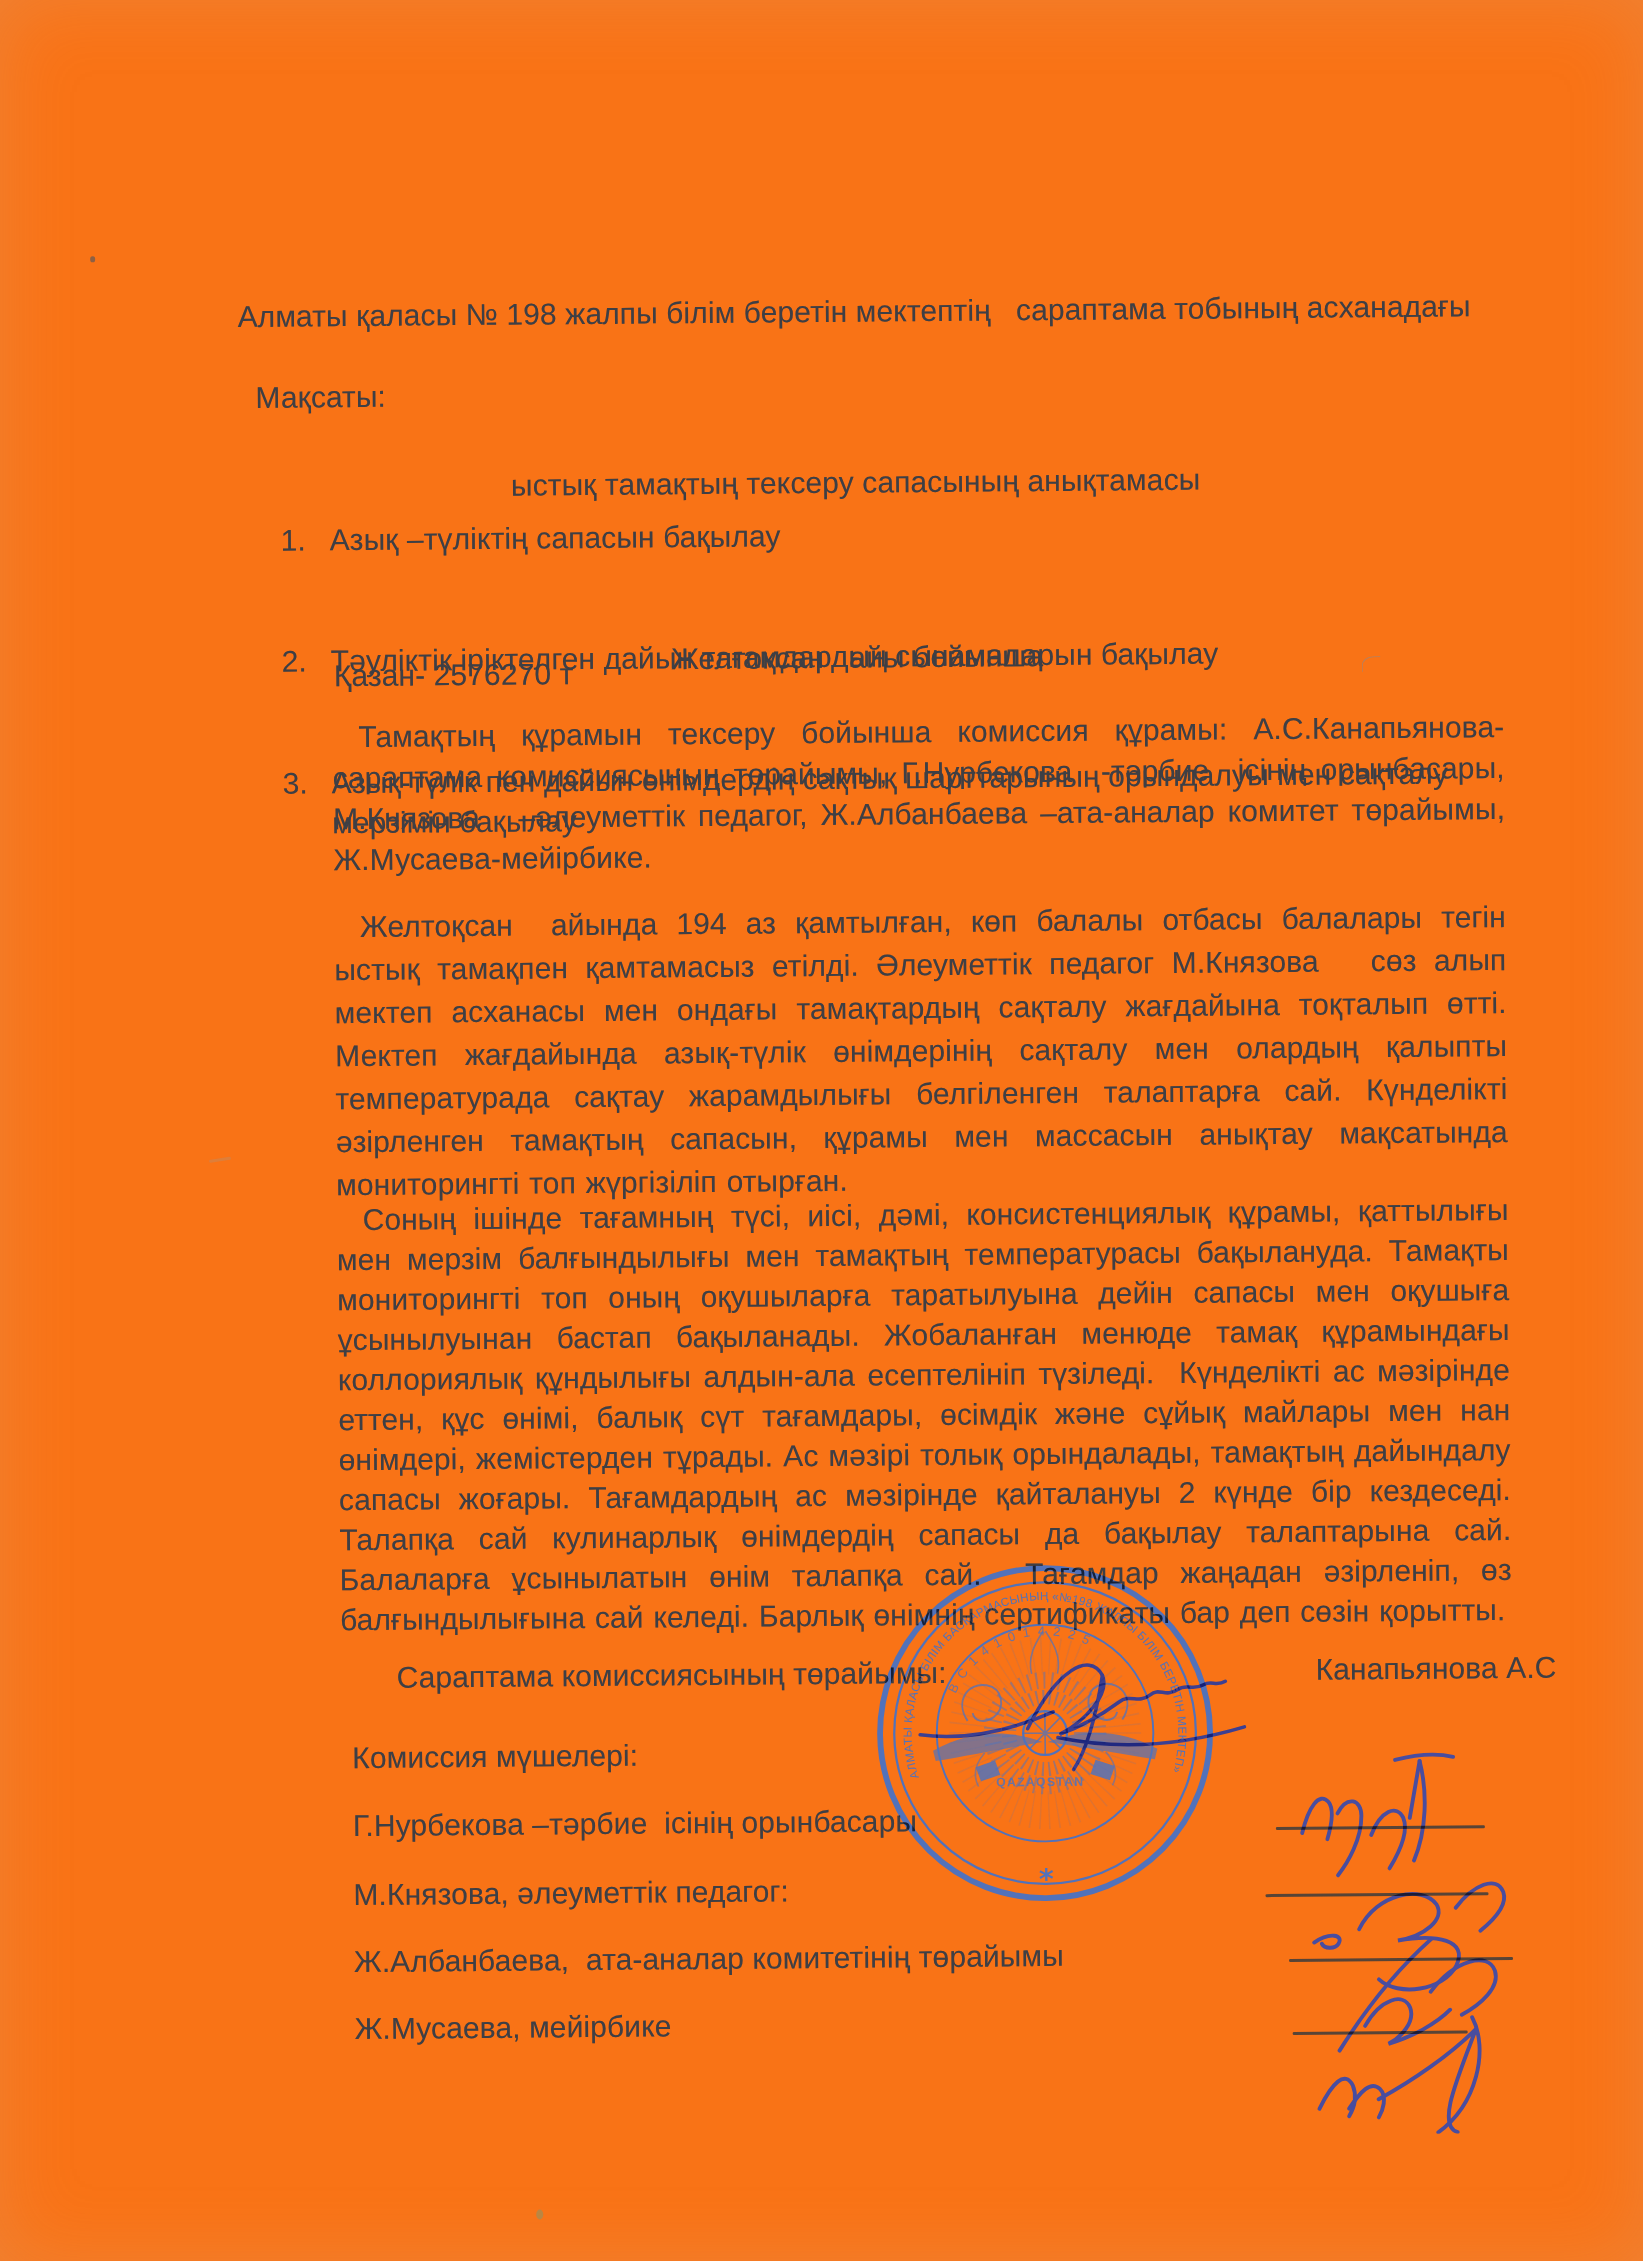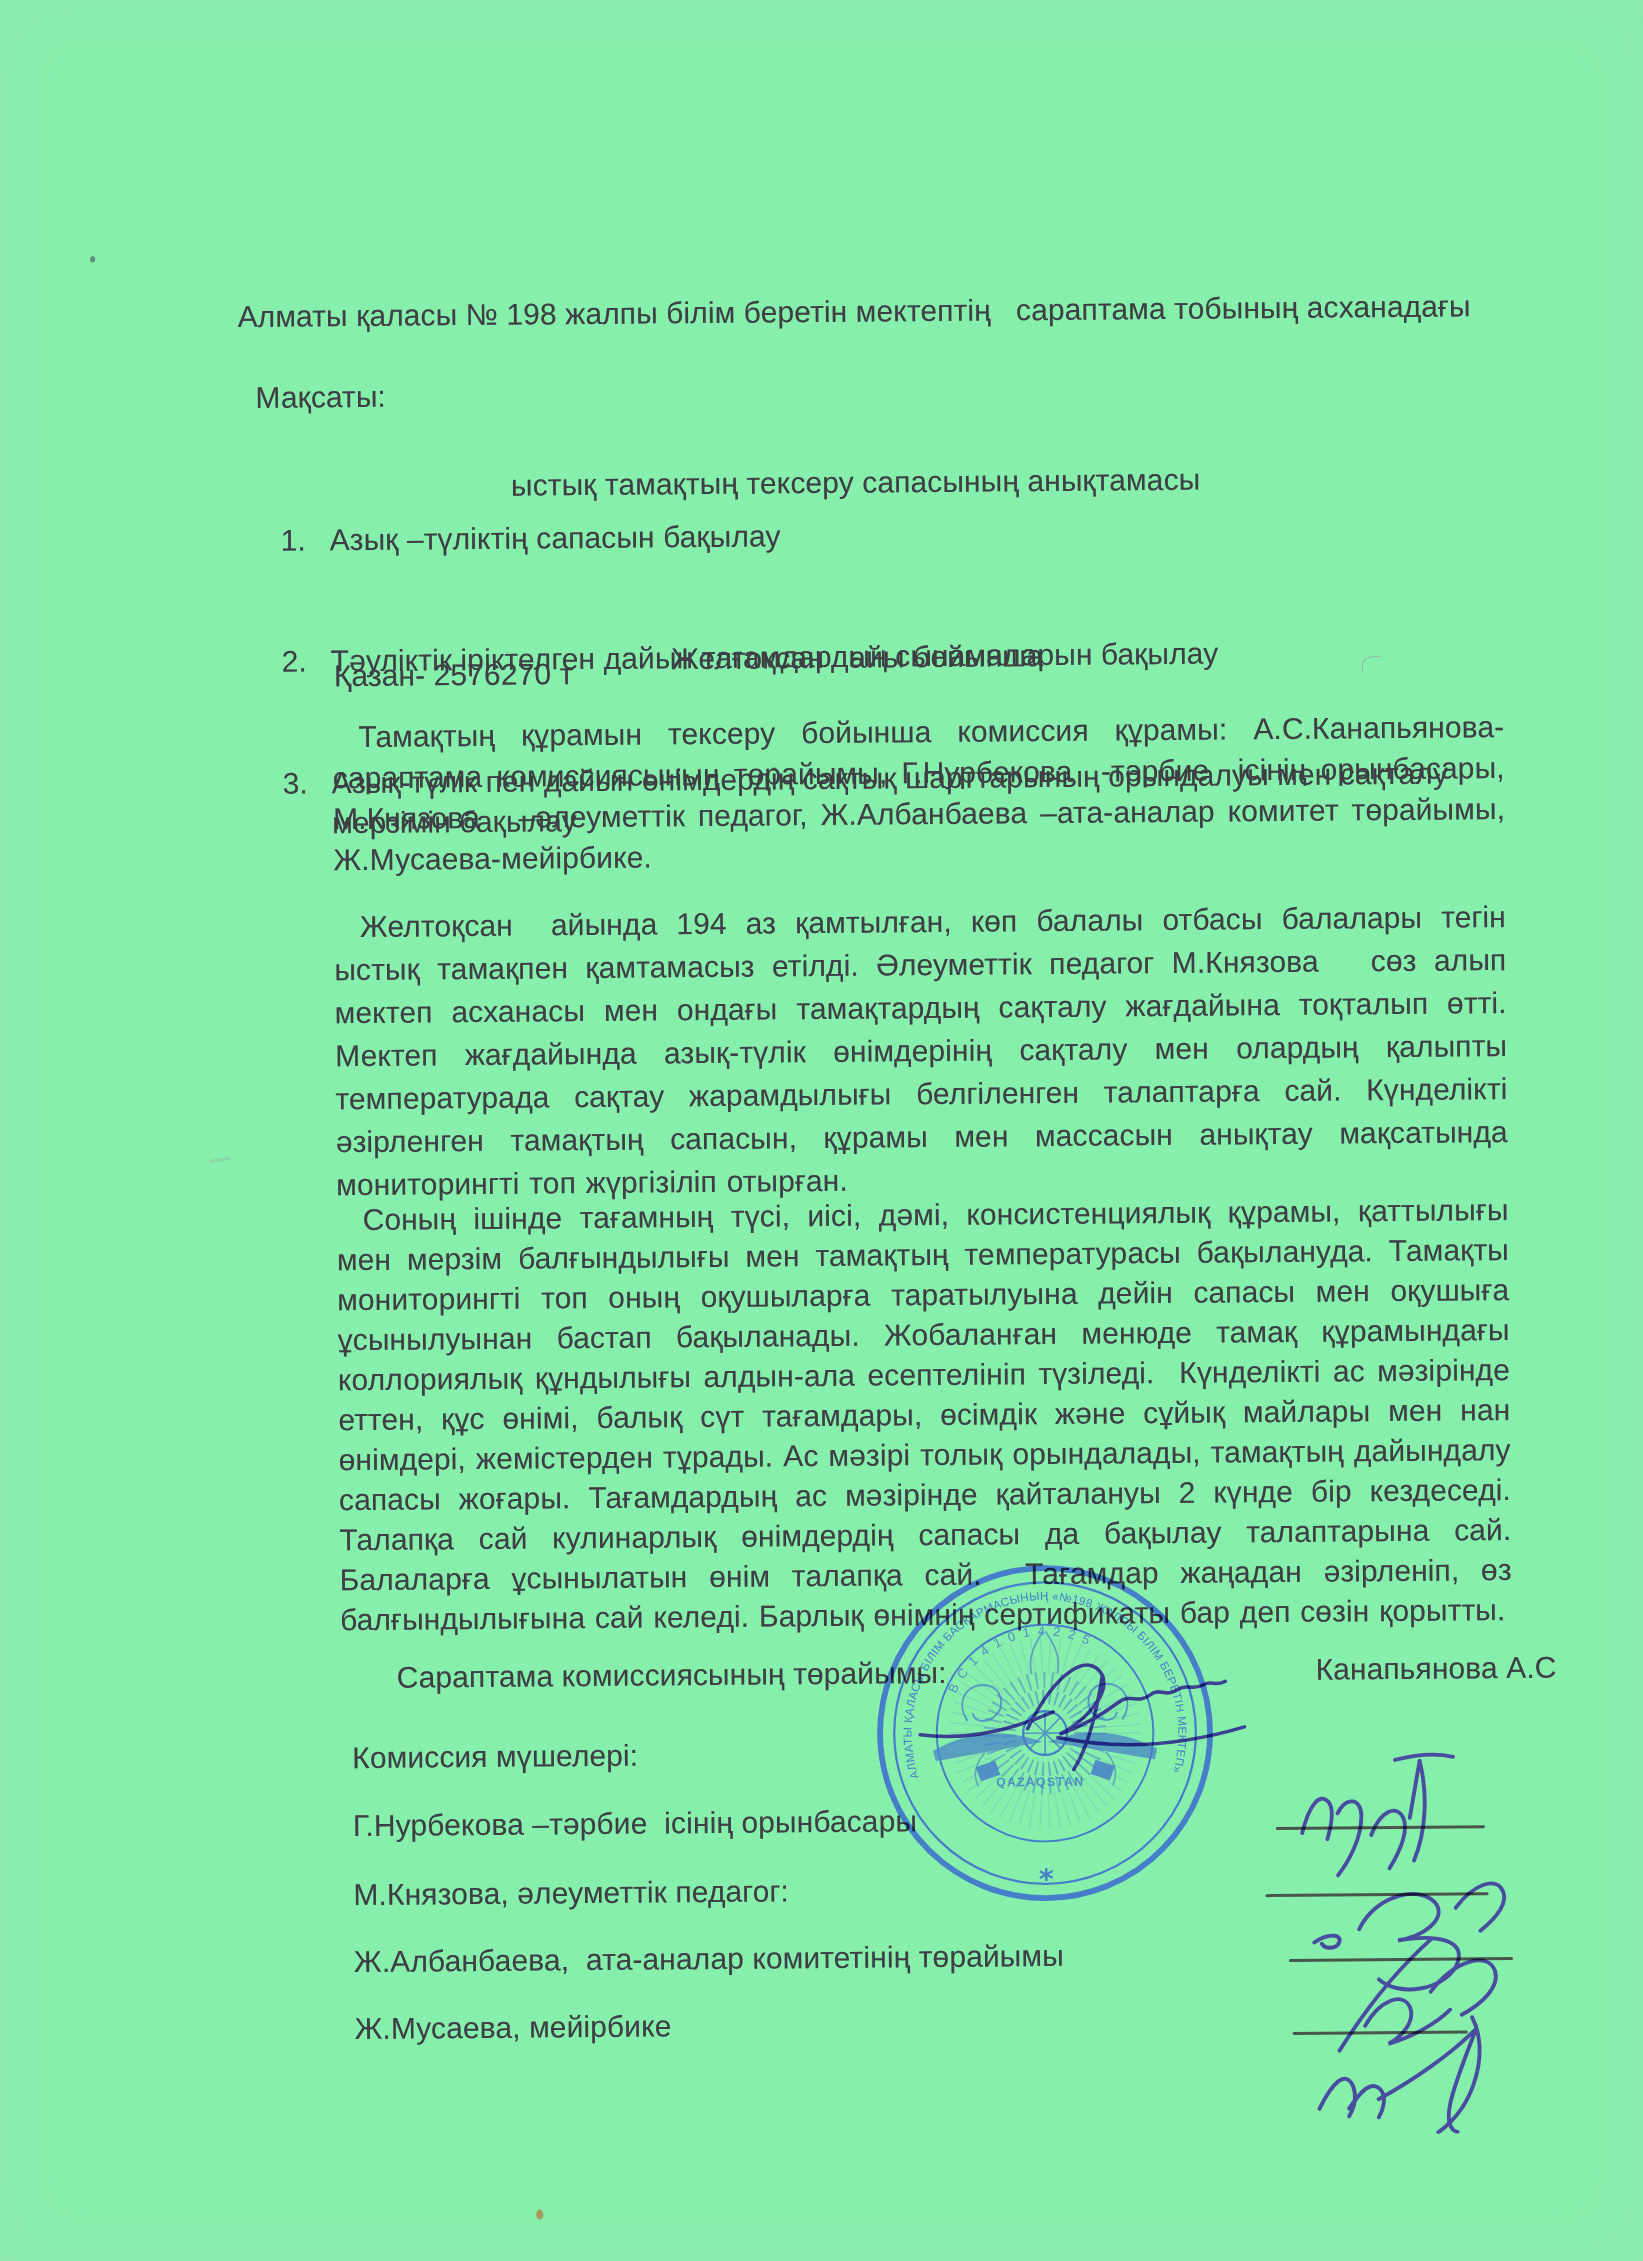--- a/index.html
+++ b/index.html
@@ -1,18 +1,18 @@
 <!DOCTYPE html>
 <html style="font-size:10.3px"><head>
 <meta charset="utf-8">
 <style>
   html,body{margin:0;padding:0;background:#ffffff;}
   .page{
     position:relative;width:1644px;height:2261px;overflow:hidden;
-    background:#86efac;
+    background:#f97316;
     box-shadow:inset 0 0 77px rgba(200,200,195,.18);
     font-family:"Liberation Sans","DejaVu Sans",sans-serif;
     color:#3e3f45;
   }
   .doc{position:absolute;inset:0;transform:rotate(-0.5deg);transform-origin:50% 46%;}
   .txt{position:absolute;font-size:30px;line-height:40px;letter-spacing:0.1px;
        text-shadow:0 0 0.6px rgba(62,63,69,.35);white-space:pre-wrap;}
   .title-block{top:169px;left:187px;width:1347px;text-align:center;line-height:57px;}
   .subtitle-line{margin-top:3.9px;}
   .purpose-heading{top:373px;left:261px;}

